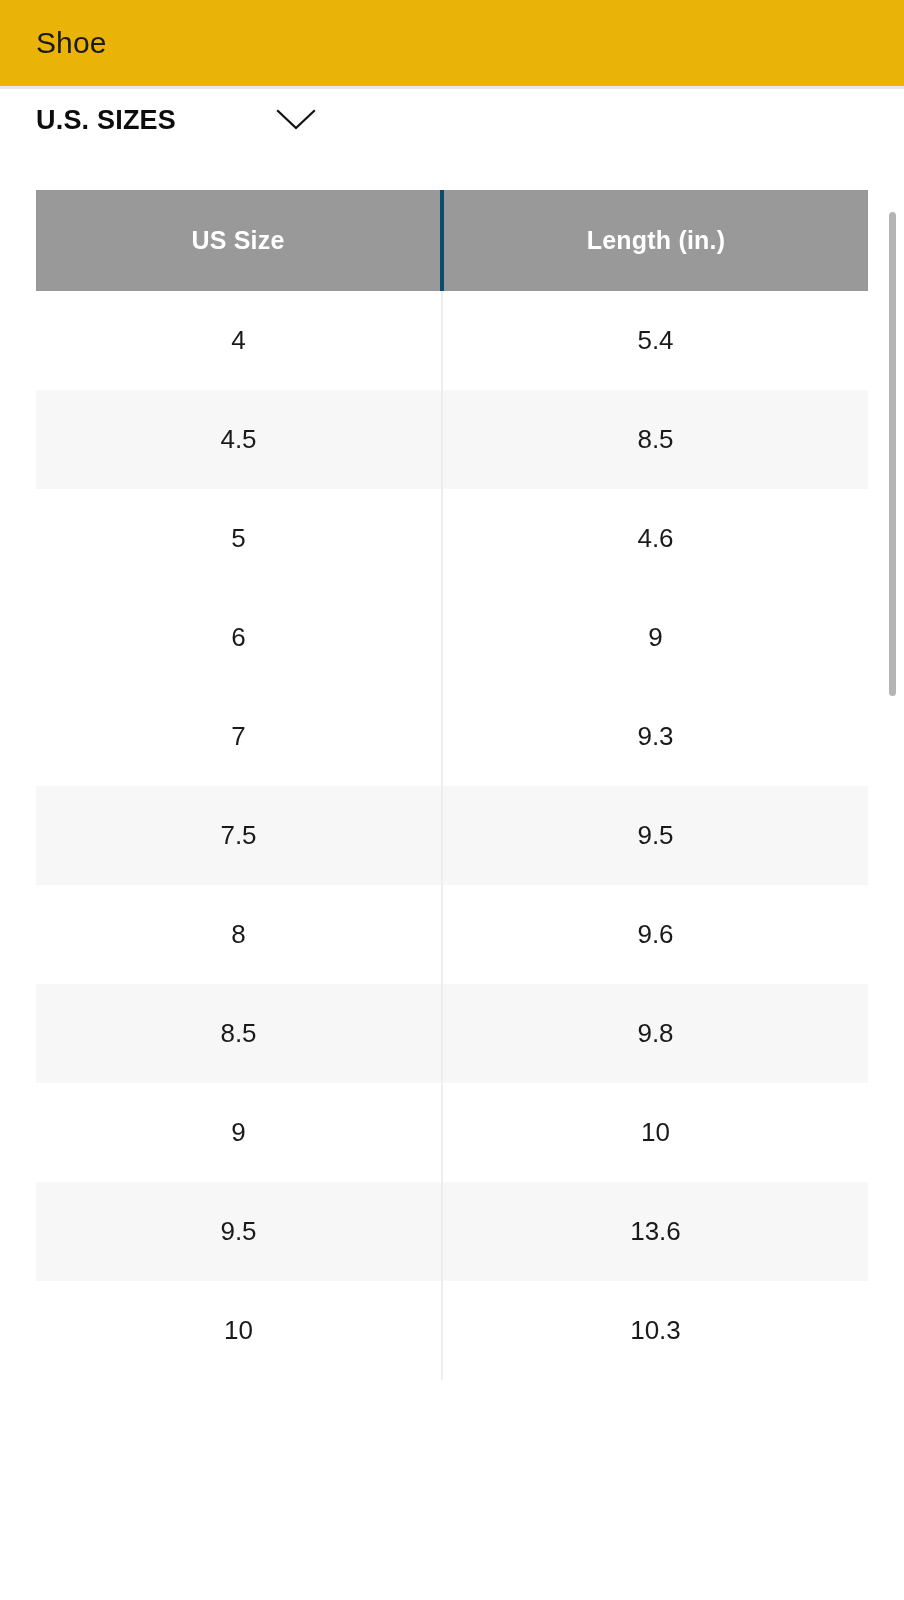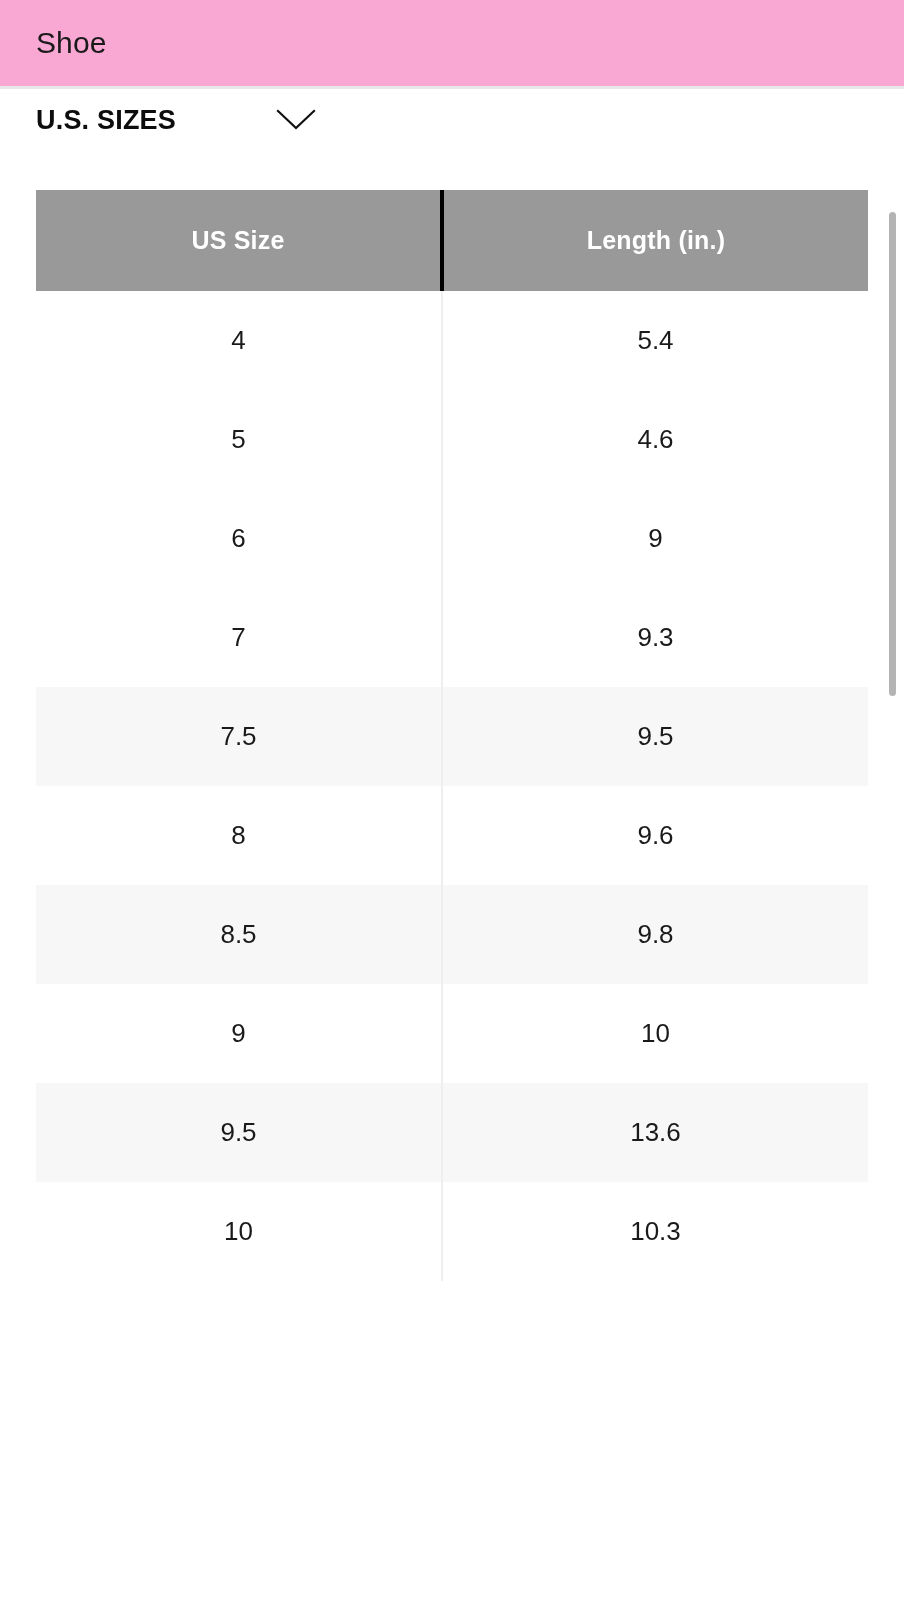--- a/index.html
+++ b/index.html
@@ -17,21 +17,21 @@
     position: relative;
   }
 
   
   .topbar {
     height: 86px;
     box-sizing: border-box;
     display: flex;
     align-items: center;
     padding: 0 36px;
-    background: #f9a8d4;
+    background: #eab308;
   }
   .topbar-title {
     font-size: 30px;
     font-weight: 400;
     line-height: 1;
     color: #1a1a1a;
     letter-spacing: 0.1px;
   }
 
   .divider {
@@ -90,21 +90,21 @@
     background: #999999;
     color: #ffffff;
     font-size: 25px;
     font-weight: 700;
     height: 101px;
     text-align: center;
     vertical-align: middle;
     padding: 0;
     letter-spacing: 0.2px;
   }
-  thead th.col-1 { border-right: 4px solid #000000; }
+  thead th.col-1 { border-right: 4px solid #0c4a6e; }
 
   tbody td {
     height: 99px;
     text-align: center;
     vertical-align: middle;
     font-size: 26px;
     font-weight: 400;
     color: #1a1a1a;
     padding: 0;
     background: #ffffff;
@@ -159,20 +159,24 @@
       <tr>
         <th class="col-1">US Size</th>
         <th class="col-2">Length (in.)</th>
       </tr>
     </thead>
     <tbody>
       <tr>
         <td class="col-1">4</td>
         <td class="col-2">5.4</td>
       </tr>
+      <tr class="alt">
+        <td class="col-1">4.5</td>
+        <td class="col-2">8.5</td>
+      </tr>
       <tr>
         <td class="col-1">5</td>
         <td class="col-2">4.6</td>
       </tr>
       <tr>
         <td class="col-1">6</td>
         <td class="col-2">9</td>
       </tr>
       <tr>
         <td class="col-1">7</td>

